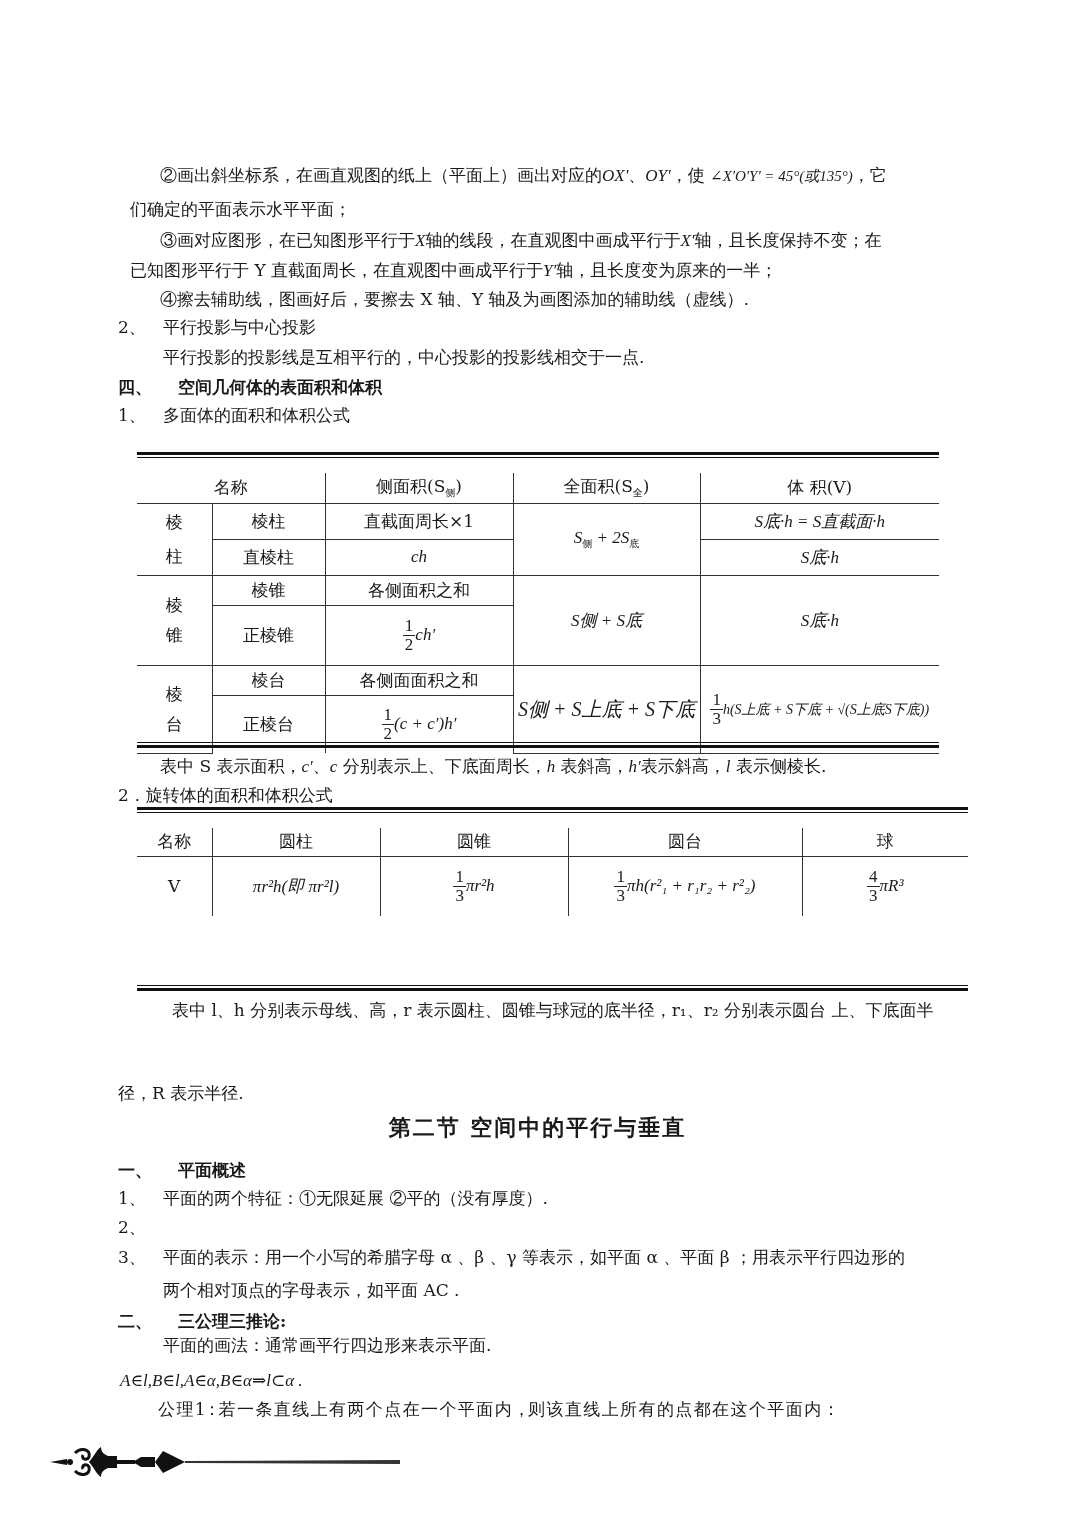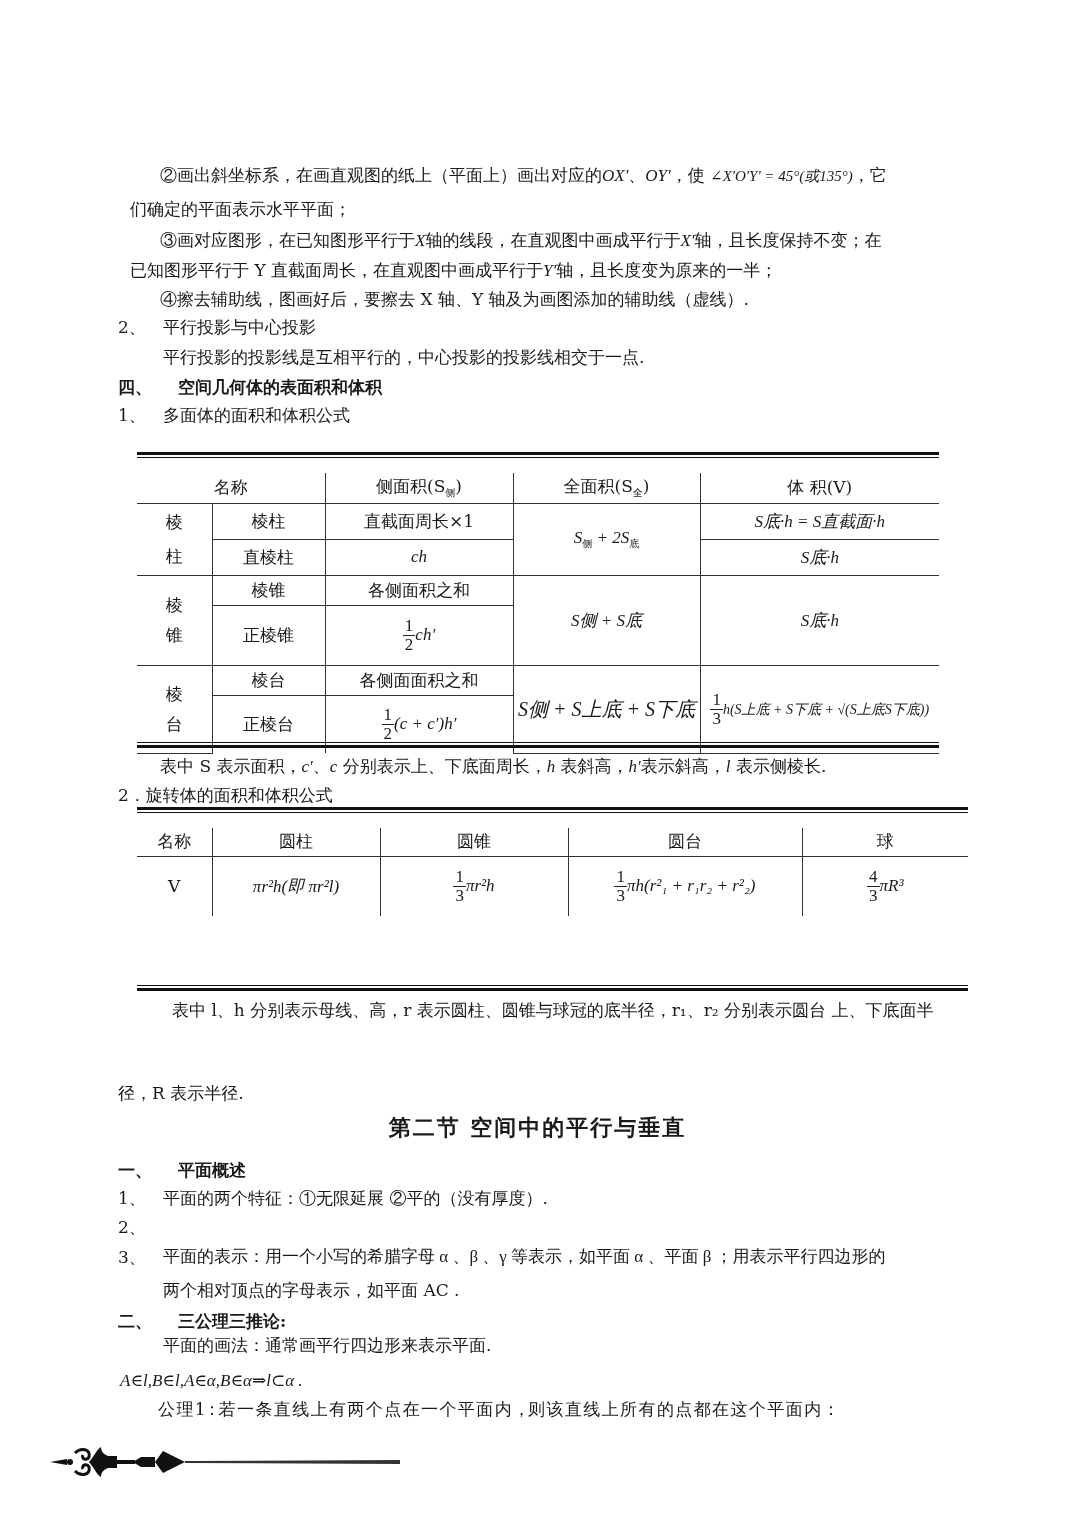--- a/index.html
+++ b/index.html
@@ -167,21 +167,21 @@
 <div class="title2">第二节  空间中的平行与垂直</div>
 
 <div class="line bold" style="left:118px; top:1155px;">一、</div>
 <div class="line bold" style="left:178px; top:1155px;">平面概述</div>
 
 <div class="line" style="left:118px; top:1183px;">1、</div>
 <div class="line" style="left:163px; top:1183px;">平面的两个特征：①无限延展   ②平的（没有厚度）.</div>
 <div class="line" style="left:118px; top:1212px;">2、</div>
 <div class="line" style="left:163px; top:1284px;margin-top:46px;">平面的画法：通常画平行四边形来表示平面.</div>
 <div class="line" style="left:118px; top:1242px;">3、</div>
-<div class="line" style="left:163px; top:1242px;font-family:Liberation Serif, serif;">平面的表示：用一个小写的希腊字母 α 、β 、γ 等表示，如平面 α 、平面 β ；用表示平行四边形的</div>
+<div class="line" style="left:163px; top:1242px;">平面的表示：用一个小写的希腊字母 α 、β 、γ 等表示，如平面 α 、平面 β ；用表示平行四边形的</div>
 <div class="line" style="left:163px; top:1275px;">两个相对顶点的字母表示，如平面 AC .</div>
 
 <div class="line bold" style="left:118px; top:1306px;">二、</div>
 <div class="line bold" style="left:178px; top:1306px;">三公理三推论:</div>
 
 <div class="line" style="left:158px; top:1394px; letter-spacing:-2px;">公 理  1：若 一 条 直 线 上 有 两 个 点 在 一 个 平 面 内 ，则 该 直 线 上 所 有 的 点 都 在 这 个 平 面 内 ：</div>
 <div class="line m" style="left:120px; top:1366px;">A∈l,B∈l,A∈α,B∈α⇒l⊂α  .</div>
 
 <svg class="ornament" width="360" height="34" viewBox="0 0 360 34">
   <path d="M5 17 L22 14 L22 20 Z" fill="#111"></path>

